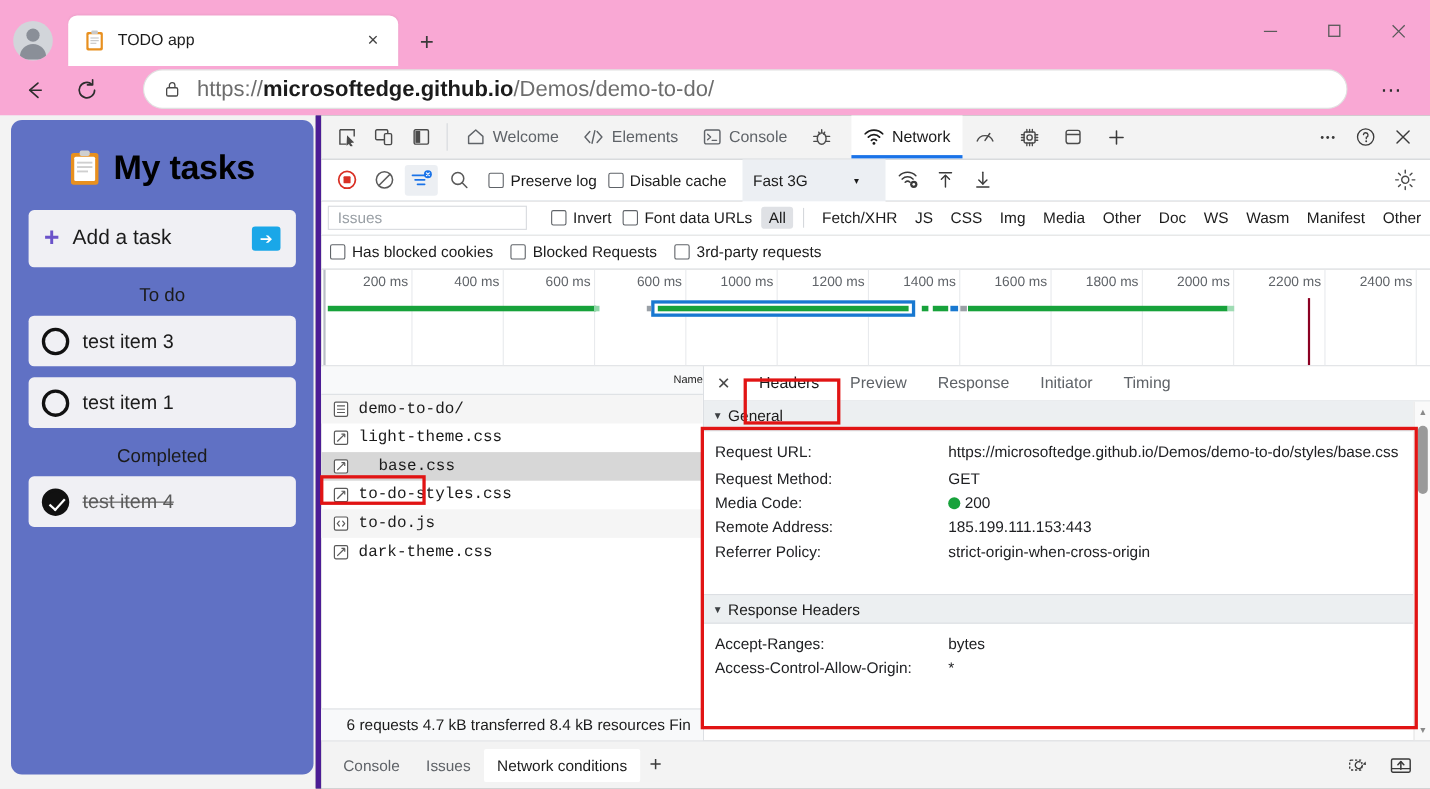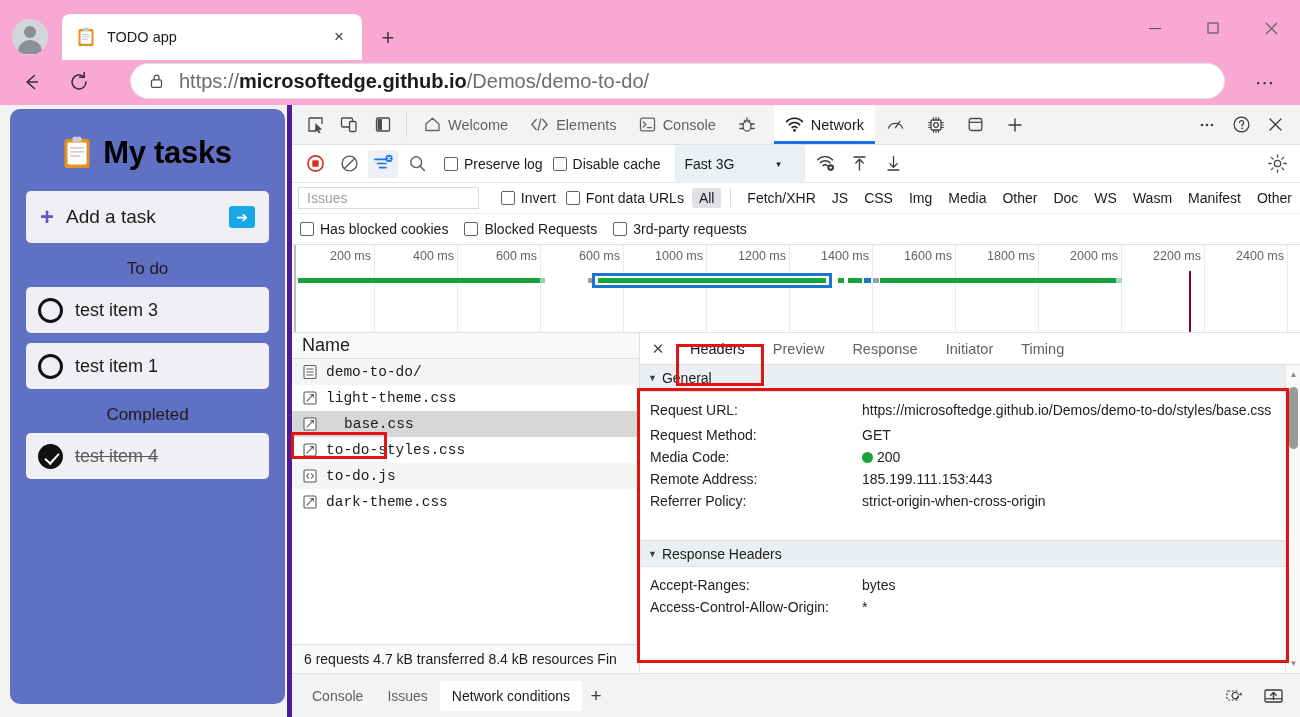--- a/index.html
+++ b/index.html
@@ -275,34 +275,34 @@
 
   
   .dt-split { flex: 1; display: flex; min-height: 0; position: relative; }
   .req-list {
     width: 348px; display: flex; flex-direction: column;
     border-right: 1px solid #dcdfe3; background: #fff;
   }
   .req-header {
     height: 26px; background: #f8f9fa; border-bottom: 1px solid #dcdfe3;
     display: flex; align-items: center; padding-left: 10px;
-    font-size: 18px; color: #1b1b1b;
+    font-size: 10px; color: #1b1b1b; justify-content: flex-end;
   }
   .req-rows { flex: 1; overflow: hidden; }
   .req-row {
     height: 26px; display: flex; align-items: center; padding-left: 10px;
     font-size: 14.5px; color: #1b1b1b; font-family: Liberation Mono, monospace;
   }
   .req-row.alt { background: #f5f5f5; }
   .req-row.selected { background: #d7d7d7; gap: 18px; }
   .req-icon { width: 16px; height: 16px; margin-right: 8px; flex: 0 0 auto; }
   .req-status {
     height: 29px; border-top: 1px solid #dcdfe3; background: #f8f9fa;
     display: flex; align-items: center; padding-left: 12px;
-    font-size: 14px; color: #1b1b1b; gap: 8px; white-space: nowrap; overflow: hidden;
+    font-size: 14px; color: #1b1b1b; gap: 8px; white-space: nowrap; overflow: hidden; justify-content: center;
   }
 
   .detail-pane { flex: 1; display: flex; flex-direction: column; background: #fff; min-width: 0; }
   .detail-tabs {
     height: 32px; border-bottom: 1px solid #dcdfe3;
     display: flex; align-items: center; background: #fff;
   }
   .detail-close {
     width: 36px; height: 32px; display: flex; align-items: center; justify-content: center;
     color: #4a4a4a; font-size: 15px;

